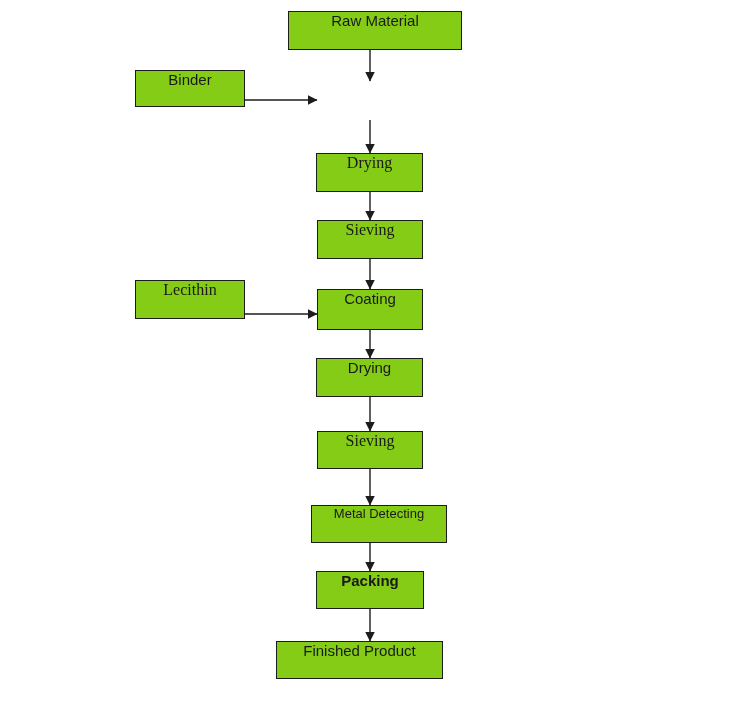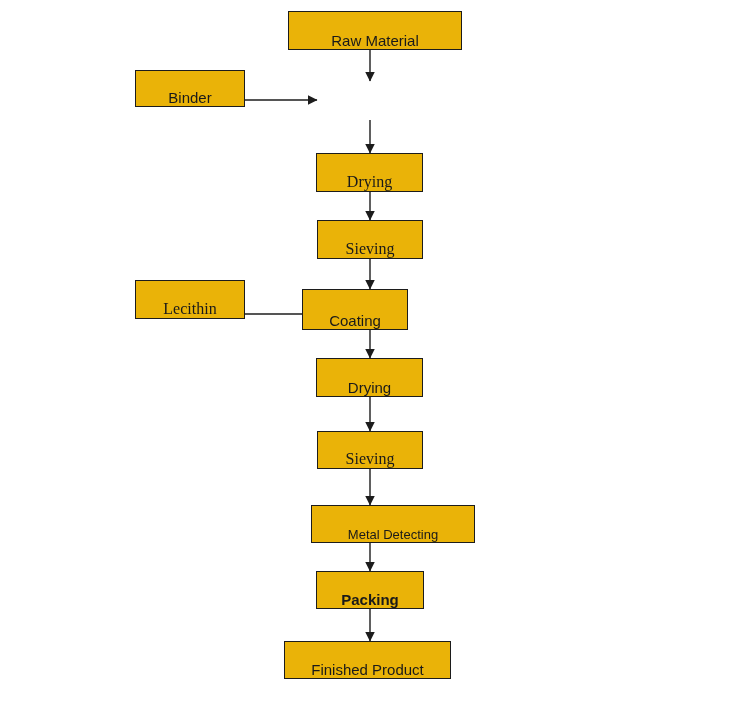--- a/index.html
+++ b/index.html
@@ -18,24 +18,24 @@
   #arrows {
     position: absolute;
     left: 0;
     top: 0;
     pointer-events: none;
   }
   .node {
     position: absolute;
     box-sizing: border-box;
     display: flex;
-    align-items: flex-end;
+    align-items: flex-start;
     justify-content: center;
     border: 1.4px solid #1c1c1c;
-    background: #eab308;
+    background: #84cc16;
     color: #1a1a1a;
     white-space: nowrap;
   }
   .node.sans { font-family: "Liberation Sans", sans-serif; }
   .node.serif { font-family: "Liberation Serif", serif; }
 </style>
 </head>
 <body>
 
 <div id="canvas">
@@ -67,32 +67,32 @@
   </div>
   <div class="node serif" style="left: 316px; top: 153px; width: 107px; height: 39px; font-size: 16px; color: rgb(26, 26, 26); border-color: rgb(28, 28, 28);">
     <span>Drying</span>
   </div>
   <div class="node serif" style="left: 317px; top: 220px; width: 106px; height: 39px; font-size: 16px; color: rgb(26, 26, 26); border-color: rgb(28, 28, 28);">
     <span>Sieving</span>
   </div>
   <div class="node serif" style="left: 135px; top: 280px; width: 110px; height: 39px; font-size: 16px; color: rgb(26, 26, 26); border-color: rgb(28, 28, 28);">
     <span>Lecithin</span>
   </div>
-  <div class="node sans" style="left: 302px; top: 289px; width: 106px; height: 41px; font-size: 15px; color: rgb(26, 26, 26); border-color: rgb(28, 28, 28);">
+  <div class="node sans" style="left: 317px; top: 289px; width: 106px; height: 41px; font-size: 15px; color: rgb(26, 26, 26); border-color: rgb(28, 28, 28);">
     <span>Coating</span>
   </div>
   <div class="node sans" style="left: 316px; top: 358px; width: 107px; height: 39px; font-size: 15px; color: rgb(26, 26, 26); border-color: rgb(28, 28, 28);">
     <span>Drying</span>
   </div>
   <div class="node serif" style="left: 317px; top: 431px; width: 106px; height: 38px; font-size: 16px; color: rgb(26, 26, 26); border-color: rgb(28, 28, 28);">
     <span>Sieving</span>
   </div>
-  <div class="node sans" style="left: 311px; top: 505px; width: 164px; height: 38px; font-size: 13px; color: rgb(26, 26, 26); border-color: rgb(28, 28, 28);">
+  <div class="node sans" style="left: 311px; top: 505px; width: 136px; height: 38px; font-size: 13px; color: rgb(26, 26, 26); border-color: rgb(28, 28, 28);">
     <span>Metal Detecting</span>
   </div>
   <div class="node sans" style="left: 316px; top: 571px; width: 108px; height: 38px; font-size: 15px; color: rgb(26, 26, 26); border-color: rgb(28, 28, 28); font-weight: bold;">
     <span>Packing</span>
   </div>
-  <div class="node sans" style="left: 284px; top: 641px; width: 167px; height: 38px; font-size: 15px; color: rgb(26, 26, 26); border-color: rgb(28, 28, 28);">
+  <div class="node sans" style="left: 276px; top: 641px; width: 167px; height: 38px; font-size: 15px; color: rgb(26, 26, 26); border-color: rgb(28, 28, 28);">
     <span>Finished Product</span>
   </div>
 
 </div>
 
 </body></html>

